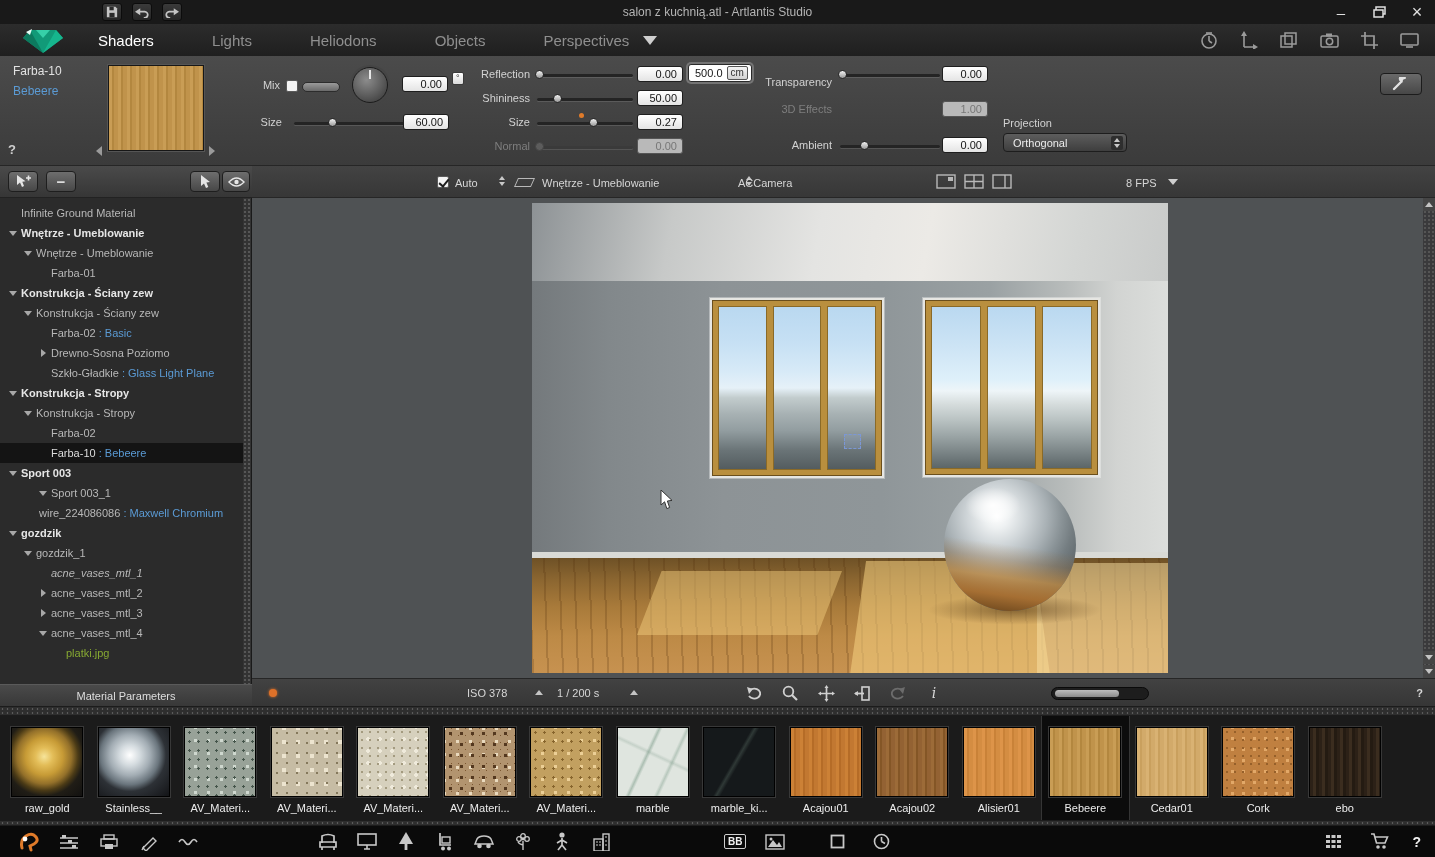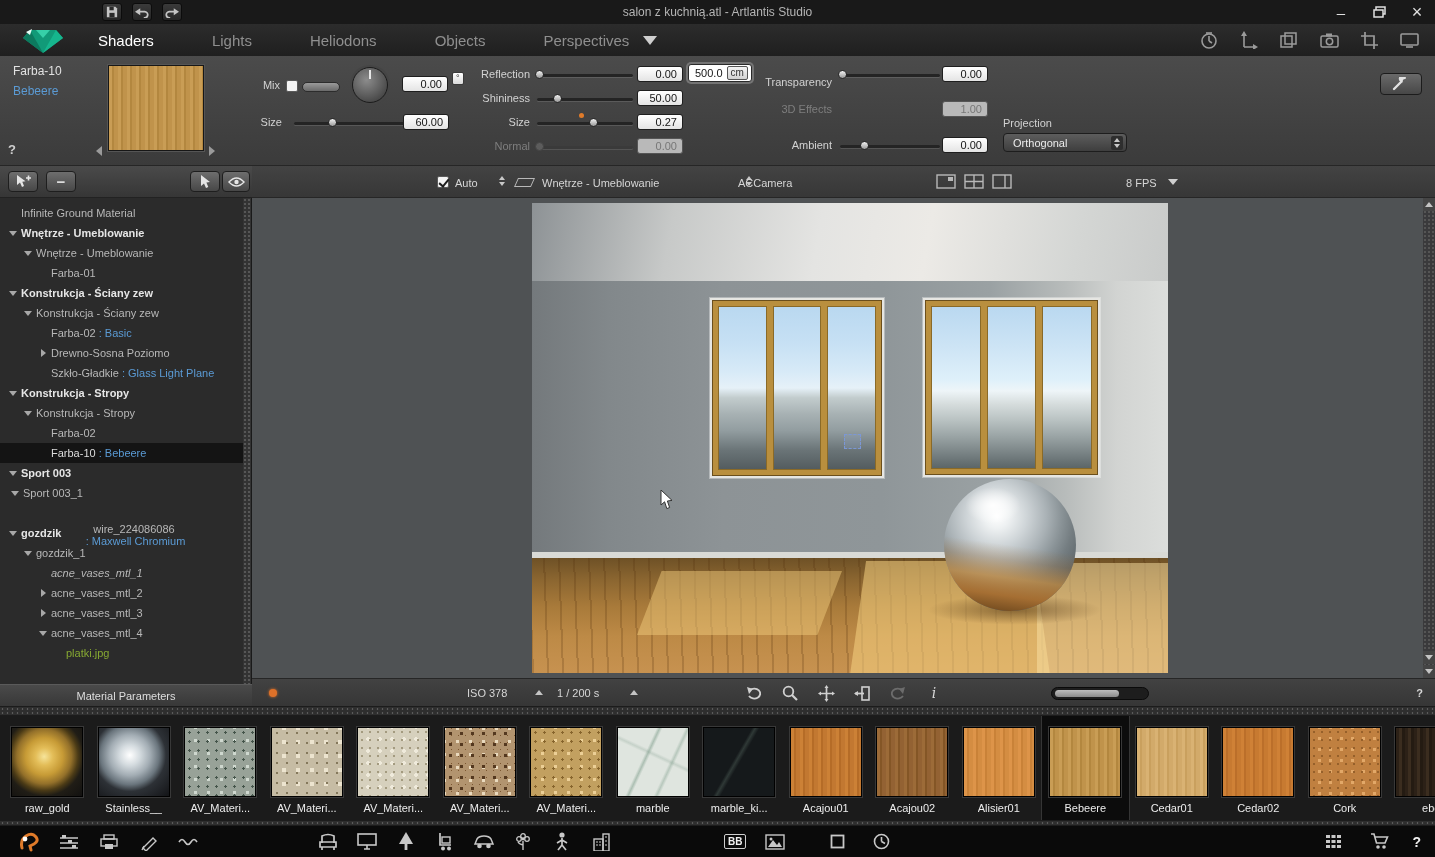--- a/index.html
+++ b/index.html
@@ -419,25 +419,25 @@
         </div>
         <div class="tree-row sel" style="padding-left: 36px;">
           <span class="exp none"></span>
           <span class="lbl">Farba-10</span>
           <span class="lnk">&nbsp;: Bebeere</span>
         </div>
         <div class="tree-row bold" style="padding-left: 6px;">
           <span class="exp open"></span>
           <span class="lbl">Sport 003</span>
         </div>
-        <div class="tree-row" style="padding-left: 8px; text-align: center;">
+        <div class="tree-row" style="padding-left: 36px; text-align: center;">
           <span class="exp open"></span>
           <span class="lbl">Sport 003_1</span>
         </div>
-        <div class="tree-row" style="padding-left: 24px; flex-direction: column;">
+        <div class="tree-row" style="padding-left: 24px;">
           <span class="exp none"></span>
           <span class="lbl">wire_224086086</span>
           <span class="lnk">&nbsp;: Maxwell Chromium</span>
         </div>
         <div class="tree-row bold" style="padding-left: 6px; text-align: center;">
           <span class="exp open"></span>
           <span class="lbl">gozdzik</span>
         </div>
         <div class="tree-row" style="padding-left: 21px;">
           <span class="exp open"></span>
@@ -648,24 +648,20 @@
       </div>
       <div class="mat selected">
         <div class="swatch sw-bebeere"></div>
         <div class="mat-name">Bebeere</div>
       </div>
       <div class="mat">
         <div class="swatch sw-cedar1"></div>
         <div class="mat-name">Cedar01</div>
       </div>
       <div class="mat">
-        <div class="swatch sw-cedar2"></div>
-        <div class="mat-name">Cedar02</div>
-      </div>
-      <div class="mat">
         <div class="swatch sw-cork"></div>
         <div class="mat-name">Cork</div>
       </div>
       <div class="mat">
         <div class="swatch sw-ebony"></div>
         <div class="mat-name">ebo</div>
       </div>
     </div>
 
   <div class="dotstrip" style="top:820px; height:6px;"></div>

